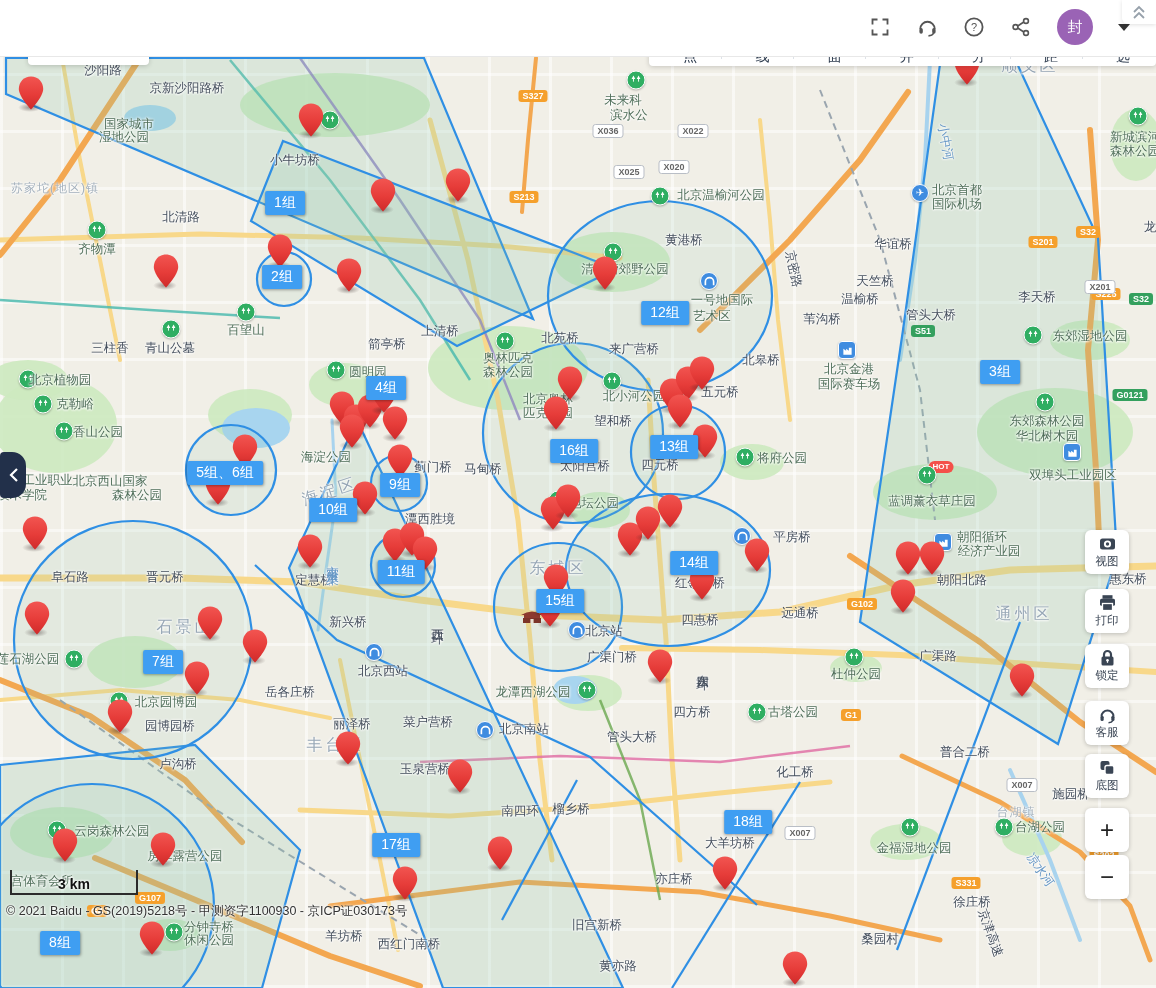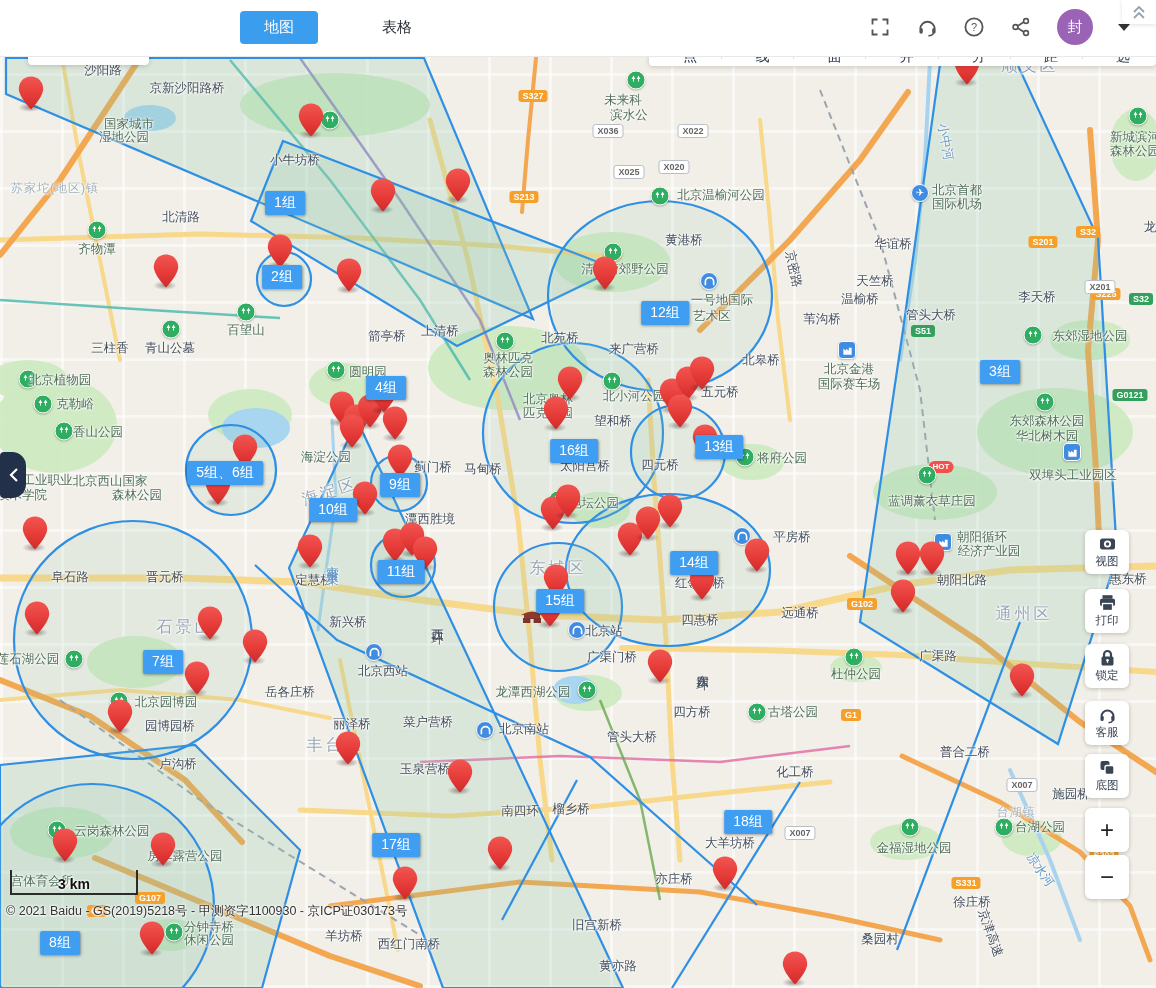--- a/index.html
+++ b/index.html
@@ -447,21 +447,21 @@
     </div>
     <div class="pl r" style="left: 103px; top: 14px;">沙阳路</div>
     <div class="pl r" style="left: 187px; top: 32px;">京新沙阳路桥</div>
     <div class="pl r" style="left: 295px; top: 104px;">小牛坊桥</div>
     <div class="pl r" style="left: 181px; top: 161px; text-align: center;">北清路</div>
     <div class="pl p" style="left: 97px; top: 193px;">齐物潭</div>
     <div class="pl r" style="left: 110px; top: 292px;">三柱香</div>
     <div class="pl r" style="left: 170px; top: 292px;">青山公墓</div>
     <div class="pl p" style="left: 246px; top: 274px;">百望山</div>
     <div class="pl r" style="left: 440px; top: 275px;">上清桥</div>
-    <div class="pl r" style="left: 387px; top: 280px;">箭亭桥</div>
+    <div class="pl r" style="left: 387px; top: 288px;">箭亭桥</div>
     <div class="pl r" style="left: 560px; top: 282px;">北苑桥</div>
     <div class="pl r" style="left: 634px; top: 293px;">来广营桥</div>
     <div class="pl r" style="left: 684px; top: 184px;">黄港桥</div>
     <div class="pl r" style="left: 822px; top: 263px;">苇沟桥</div>
     <div class="pl r" style="left: 761px; top: 304px;">北皋桥</div>
     <div class="pl r" style="left: 931px; top: 259px;">管头大桥</div>
     <div class="pl r" style="left: 893px; top: 188px;">华谊桥</div>
     <div class="pl r" style="left: 875px; top: 225px;">天竺桥</div>
     <div class="pl r" style="left: 860px; top: 243px;">温榆桥</div>
     <div class="pl r" style="left: 1037px; top: 241px;">李天桥</div>
@@ -759,21 +759,21 @@
     <div class="grp" style="left: 282px; top: 221px;">2组</div>
     <div class="grp" style="left: 1000px; top: 316px;">3组</div>
     <div class="grp" style="left: 386px; top: 332px;">4组</div>
     <div class="grp" style="left: 225px; top: 417px;">5组、6组</div>
     <div class="grp" style="left: 163px; top: 606px;">7组</div>
     <div class="grp" style="left: 60px; top: 887px;">8组</div>
     <div class="grp" style="left: 400px; top: 429px;">9组</div>
     <div class="grp" style="left: 333px; top: 454px;">10组</div>
     <div class="grp" style="left: 401px; top: 516px;">11组</div>
     <div class="grp" style="left: 665px; top: 257px;">12组</div>
-    <div class="grp" style="left: 674px; top: 391px; margin-left: 45px;">13组</div>
+    <div class="grp" style="left: 674px; top: 391px;">13组</div>
     <div class="grp" style="left: 694px; top: 507px;">14组</div>
     <div class="grp" style="left: 560px; top: 545px;">15组</div>
     <div class="grp" style="left: 574px; top: 395px;">16组</div>
     <div class="grp" style="left: 396px; top: 789px;">17组</div>
     <div class="grp" style="left: 748px; top: 766px;">18组</div>
   </div>
 
 <div id="city-box">
   <span class="city">北京</span>
   <svg width="12" height="8" viewBox="0 0 12 8">
@@ -892,24 +892,20 @@
 </div>
 <div class="zoombtn" style="top:808px">+</div>
 <div class="zoombtn" style="top:855px">−</div>
 
 <div id="scale">
     <span>3 km</span>
   </div>
 <div id="copyright">© 2021 Baidu - GS(2019)5218号 - 甲测资字1100930 - 京ICP证030173号</div>
 
 <div id="header">
-  <div id="tabs">
-    <div class="tab active">地图</div>
-    <div class="tab">表格</div>
-  </div>
   <div id="header-actions">
     <span class="hicon">
       <svg width="20" height="20" viewBox="0 0 24 24">
           <path d="M3 9 V3 H9 M15 3 H21 V9 M21 15 V21 H15 M9 21 H3 V15" fill="none" stroke="#555" stroke-width="2.2"></path>
         </svg>
     </span>
     <span class="hicon">
       <svg width="21" height="20" viewBox="0 0 22 20">
           <path d="M3.5 12 a7.5 7.5 0 0 1 15 0" fill="none" stroke="#555" stroke-width="2"></path>
           <rect x="2.5" y="11" width="3.6" height="6" rx="1.8" fill="#555"></rect>

